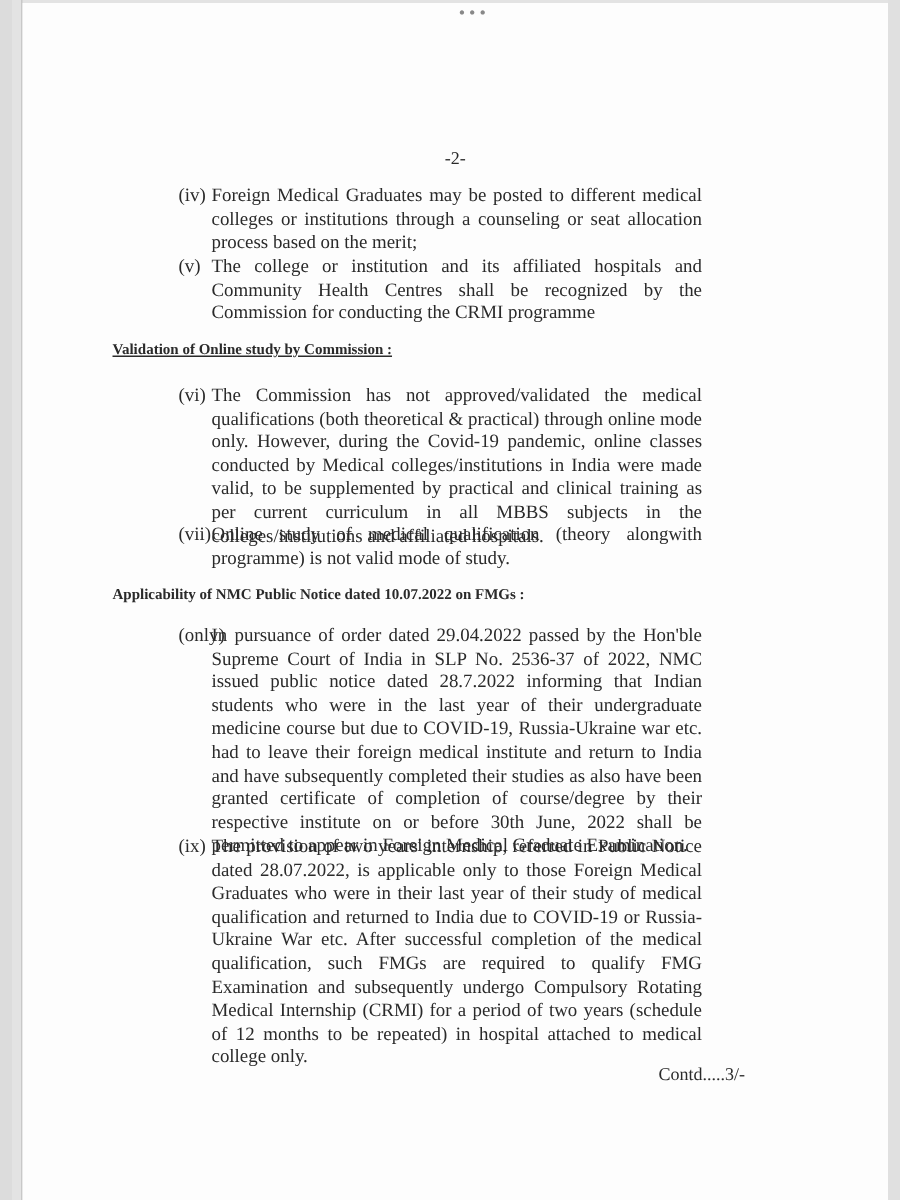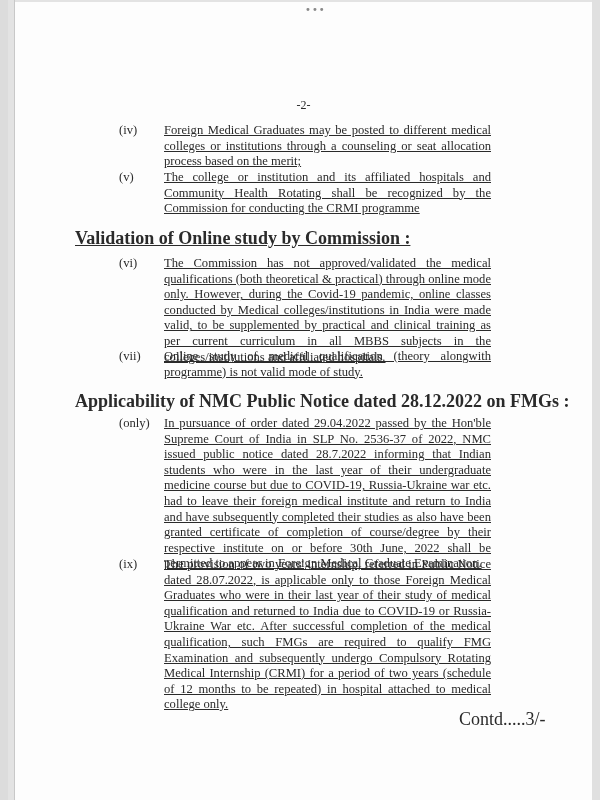--- a/index.html
+++ b/index.html
@@ -5,58 +5,58 @@
   html,body{margin:0;padding:0;}
   body{width:600px;height:800px;background:#e3e3e3;position:relative;overflow:hidden;font-family:"Liberation Serif","DejaVu Serif",serif;color:#2a2a2a;}
   .frame-left{position:absolute;left:0;top:0;width:8px;height:800px;background:#dcdcdc;}
   .frame-line{position:absolute;left:14px;top:0;width:1px;height:800px;background:#c8c8c8;}
   .page{position:absolute;left:15px;top:2px;width:577px;height:798px;background:#fdfdfd;}
   .frame-right{position:absolute;left:592px;top:0;width:8px;height:800px;background:#e0e0e0;}
   .dots{position:absolute;left:290px;top:4px;font-size:10px;letter-spacing:1px;color:#888;font-family:"DejaVu Sans",sans-serif;line-height:8px;}
   .pagenum{position:absolute;left:0;width:577px;top:96px;text-align:center;font-size:12px;}
   .item{position:absolute;left:0;width:577px;font-size:12.6px;line-height:15.6px;}
   .item .num{position:absolute;left:104px;}
-  .item .txt{position:absolute;left:149px;width:327px;text-align:justify;text-decoration:underline;}
-  .heading{position:absolute;left:60px;font-size:18px;font-weight:bold;}
+  .item .txt{position:absolute;left:126px;width:327px;text-align:justify;}
+  .heading{position:absolute;left:60px;font-size:10px;font-weight:bold;}
   .heading.ul{text-decoration:underline;}
-  .contd{position:absolute;left:444px;top:707px;font-size:18px;}
+  .contd{position:absolute;left:424px;top:707px;font-size:12px;}
 </style>
 </head>
 <body>
 
 <div class="frame-left"></div>
 <div class="frame-line"></div>
 <div class="frame-right"></div>
 
 <div class="page">
   <div class="dots">•••</div>
 
   <div class="pagenum">-2-</div>
 
   <div class="item" style="top:121px">
     <span class="num">(iv)</span>
     <span class="txt">Foreign Medical Graduates may be posted to different medical colleges or institutions through a counseling or seat allocation process based on the merit;</span>
   </div>
   <div class="item" style="top:168px">
     <span class="num">(v)</span>
-    <span class="txt">The college or institution and its affiliated hospitals and Community Health Rotating shall be recognized by the Commission for conducting the CRMI programme</span>
+    <span class="txt">The college or institution and its affiliated hospitals and Community Health Centres shall be recognized by the Commission for conducting the CRMI programme</span>
   </div>
 
   <div class="heading ul" style="top:226px">Validation of Online study by Commission :</div>
 
   <div class="item" style="top:254px">
     <span class="num">(vi)</span>
     <span class="txt">The Commission has not approved/validated the medical qualifications (both theoretical &amp; practical) through online mode only. However, during the Covid-19 pandemic, online classes conducted by Medical colleges/institutions in India were made valid, to be supplemented by practical and clinical training as per current curriculum in all MBBS subjects in the colleges/institutions and affiliated hospitals.</span>
   </div>
   <div class="item" style="top:347px">
     <span class="num">(vii)</span>
     <span class="txt">Online study of medical qualification (theory alongwith programme) is not valid mode of study.</span>
   </div>
 
-  <div class="heading" style="top:389px">Applicability of NMC Public Notice dated 28.12.2022 on FMGs :</div>
+  <div class="heading" style="top:389px">Applicability of NMC Public Notice dated 10.07.2022 on FMGs :</div>
 
   <div class="item" style="top:414px">
     <span class="num">(only)</span>
     <span class="txt">In pursuance of order dated 29.04.2022 passed by the Hon'ble Supreme Court of India in SLP No. 2536-37 of 2022, NMC issued public notice dated 28.7.2022 informing that Indian students who were in the last year of their undergraduate medicine course but due to COVID-19, Russia-Ukraine war etc. had to leave their foreign medical institute and return to India and have subsequently completed their studies as also have been granted certificate of completion of course/degree by their respective institute on or before 30th June, 2022 shall be permitted to appear in Foreign Medical Graduate Examination.</span>
   </div>
   <div class="item" style="top:555px">
     <span class="num">(ix)</span>
     <span class="txt">The provision of two years' internship, referred in Public Notice dated 28.07.2022, is applicable only to those Foreign Medical Graduates who were in their last year of their study of medical qualification and returned to India due to COVID-19 or Russia-Ukraine War etc. After successful completion of the medical qualification, such FMGs are required to qualify FMG Examination and subsequently undergo Compulsory Rotating Medical Internship (CRMI) for a period of two years (schedule of 12 months to be repeated) in hospital attached to medical college only.</span>
   </div>
 

